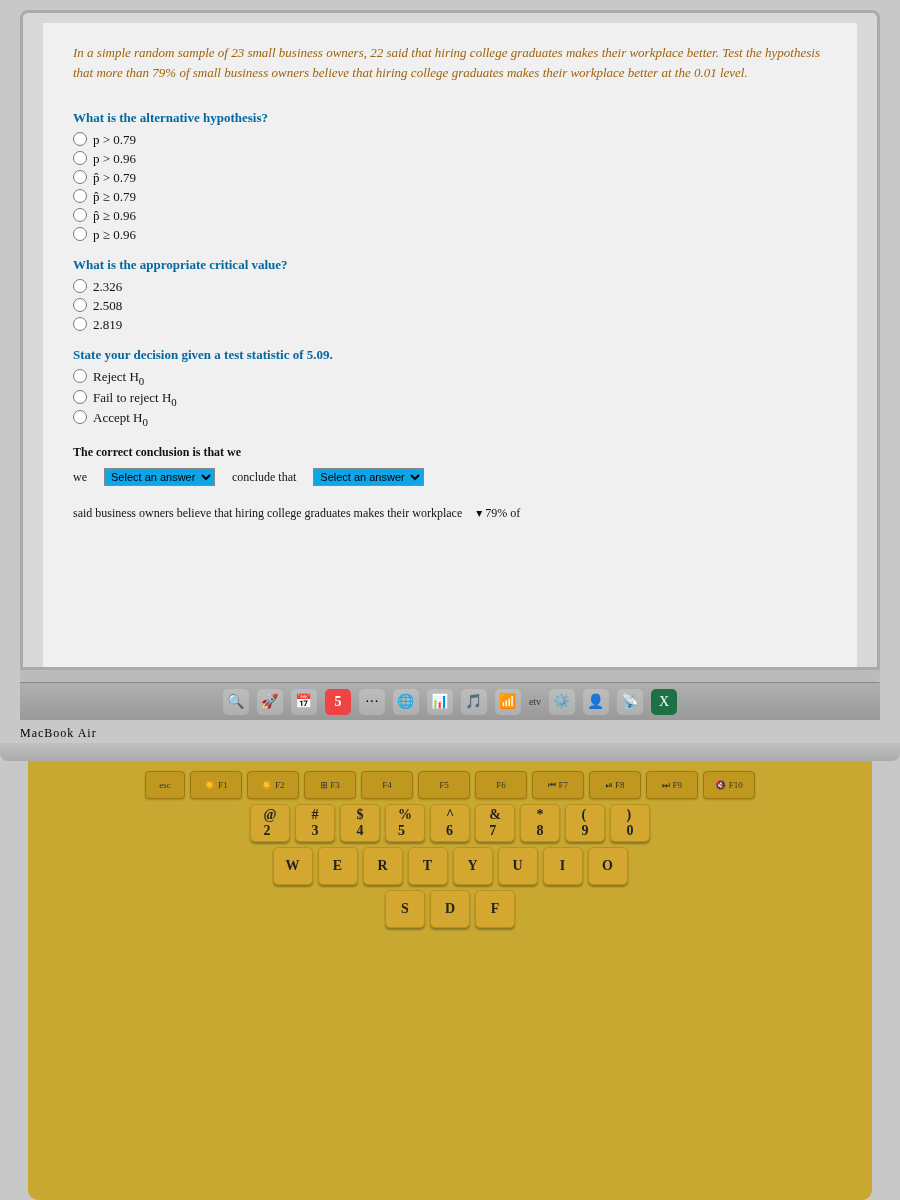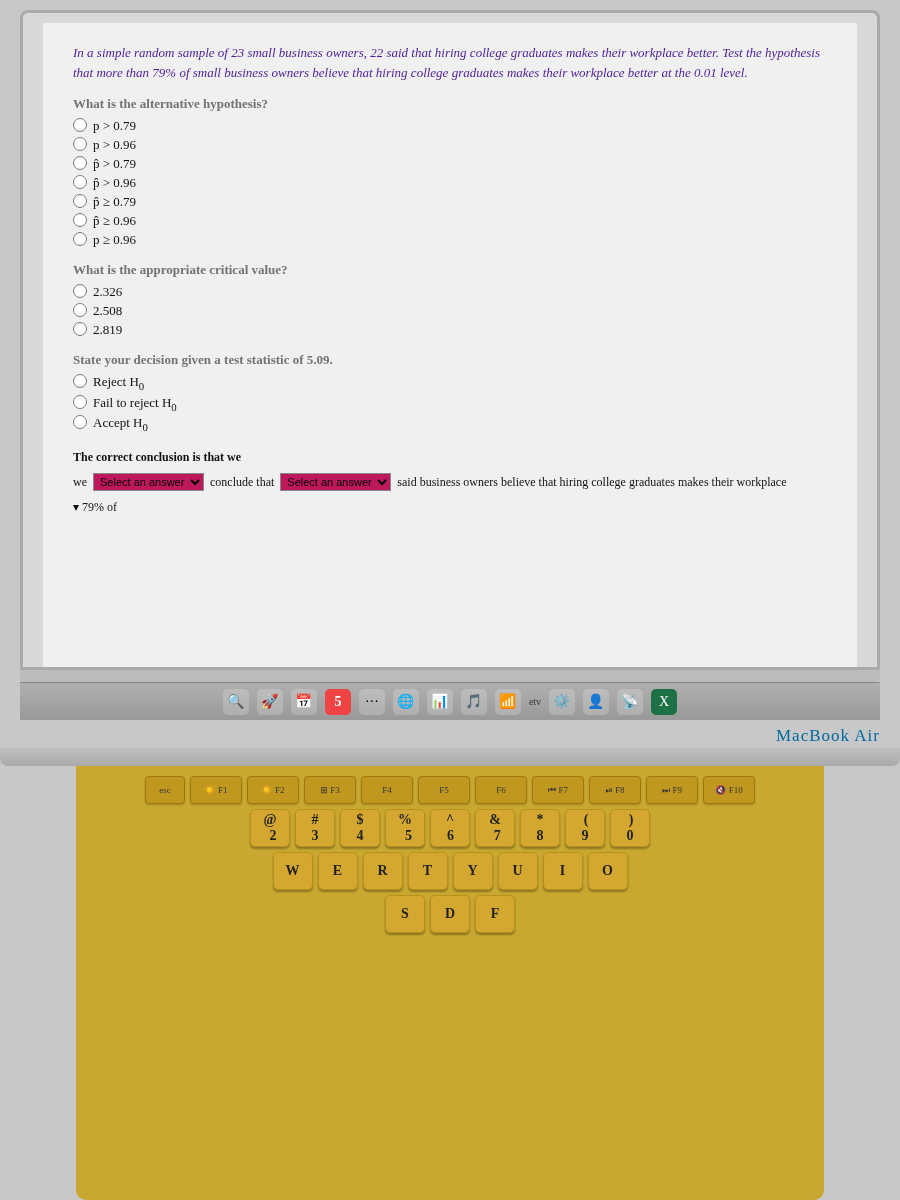--- a/index.html
+++ b/index.html
@@ -32,30 +32,30 @@
       width: 100%;
       height: 100%;
       padding: 20px 30px 10px;
       overflow: hidden;
       position: relative;
     }
 
     .question-text {
       font-size: 13px;
       line-height: 1.5;
-      margin-bottom: 14px;
+      margin-bottom: 28px;
       font-style: italic;
-      color: #4c1d95;
+      color: #a16207;
     }
 
     .section-label {
       font-size: 13px;
       font-weight: bold;
       margin-bottom: 6px;
-      color: #737373;
+      color: #0369a1;
     }
 
     .radio-group {
       margin-bottom: 14px;
     }
 
     .radio-item {
       display: flex;
       align-items: flex-start;
       margin-bottom: 3px;
@@ -87,21 +87,21 @@
     .inline-select {
       display: inline-block;
       vertical-align: middle;
       margin: 0 3px;
     }
 
     .inline-select select {
       font-size: 11px;
       padding: 1px 2px;
       border: 1px solid #888;
-      background: #be185d;
+      background: #0ea5e9;
       cursor: pointer;
     }
 
     
     .taskbar {
       width: 860px;
       height: 38px;
       background: linear-gradient(to bottom, #b0b0b0, #999);
       border-top: 1px solid #888;
       display: flex;
@@ -124,37 +124,36 @@
     }
 
     .taskbar-text {
       font-size: 10px;
       color: #333;
       white-space: nowrap;
     }
 
     
     .macbook-label {
-      font-size: 17px;
-      color: #0369a1;
-      text-align: right;
+      font-size: 12px;
+      color: #000000;
+      text-align: left;
       padding: 6px 0 2px;
       letter-spacing: 1px;
       background: #c8c8c8;
       width: 860px;
     }
 
     
     .keyboard-area {
-      width: 748px;
+      width: 844px;
       background: #c8a830;
       padding: 10px 20px 20px;
       border-radius: 0 0 10px 10px;
       flex: 1;
-      text-align: right;
     }
 
     .keyboard-row {
       display: flex;
       justify-content: center;
       gap: 5px;
       margin-bottom: 5px;
     }
 
     .key {
@@ -230,24 +229,20 @@
         <label class="radio-item">
           <input type="radio" name="alt_hyp" style=""> 
             <span>p &gt; 0.96</span>
         </label>
         <label class="radio-item">
           <input type="radio" name="alt_hyp" style=""> 
             <span>p̂ &gt; 0.79</span>
         </label>
         <label class="radio-item">
           <input type="radio" name="alt_hyp" style=""> 
-            <span>p̂ &gt; 0.96</span>
-        </label>
-        <label class="radio-item">
-          <input type="radio" name="alt_hyp" style=""> 
             <span>p̂ ≥ 0.79</span>
         </label>
         <label class="radio-item">
           <input type="radio" name="alt_hyp" style=""> 
             <span>p̂ ≥ 0.96</span>
         </label>
         <label class="radio-item">
           <input type="radio" name="alt_hyp" style=""> 
             <span>p ≥ 0.96</span>
         </label>
@@ -285,21 +280,21 @@
         </label>
         <label class="radio-item">
           <input type="radio" name="decision" style=""> 
             <span>Accept H<sub>0</sub></span>
         </label>
       </div>
     </div>
 
     <div class="conclusion-area">
       <span class="conclusion-label">The correct conclusion is that we</span>
-      <div style="display:flex; flex-wrap:wrap; align-items:flex-start; font-size:12px; gap:3px;">
+      <div style="display:flex; flex-wrap:wrap; align-items:flex-start; font-size:12px; gap:14px;">
         <span>we</span>
         <div class="inline-select">
           <select>
             <option>Select an answer</option>
             <option>reject</option>
             <option>fail to reject</option>
           </select>
         </div>
         <span>conclude that</span>
         <div class="inline-select">

